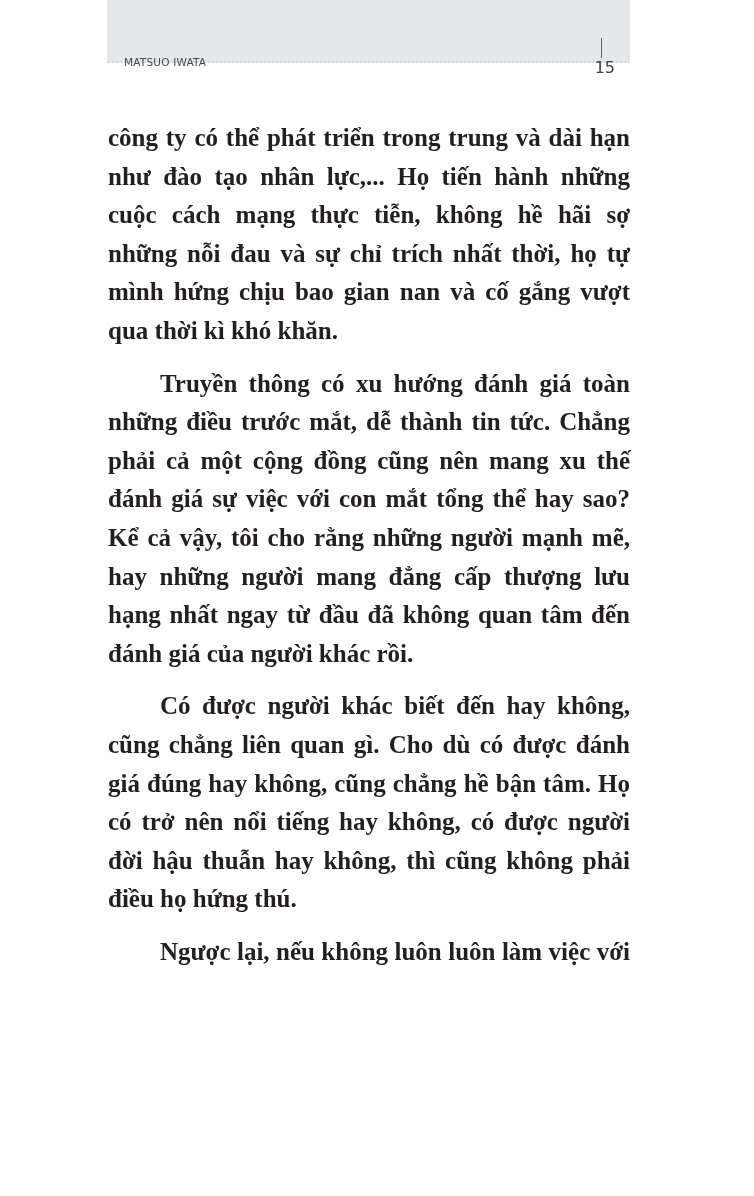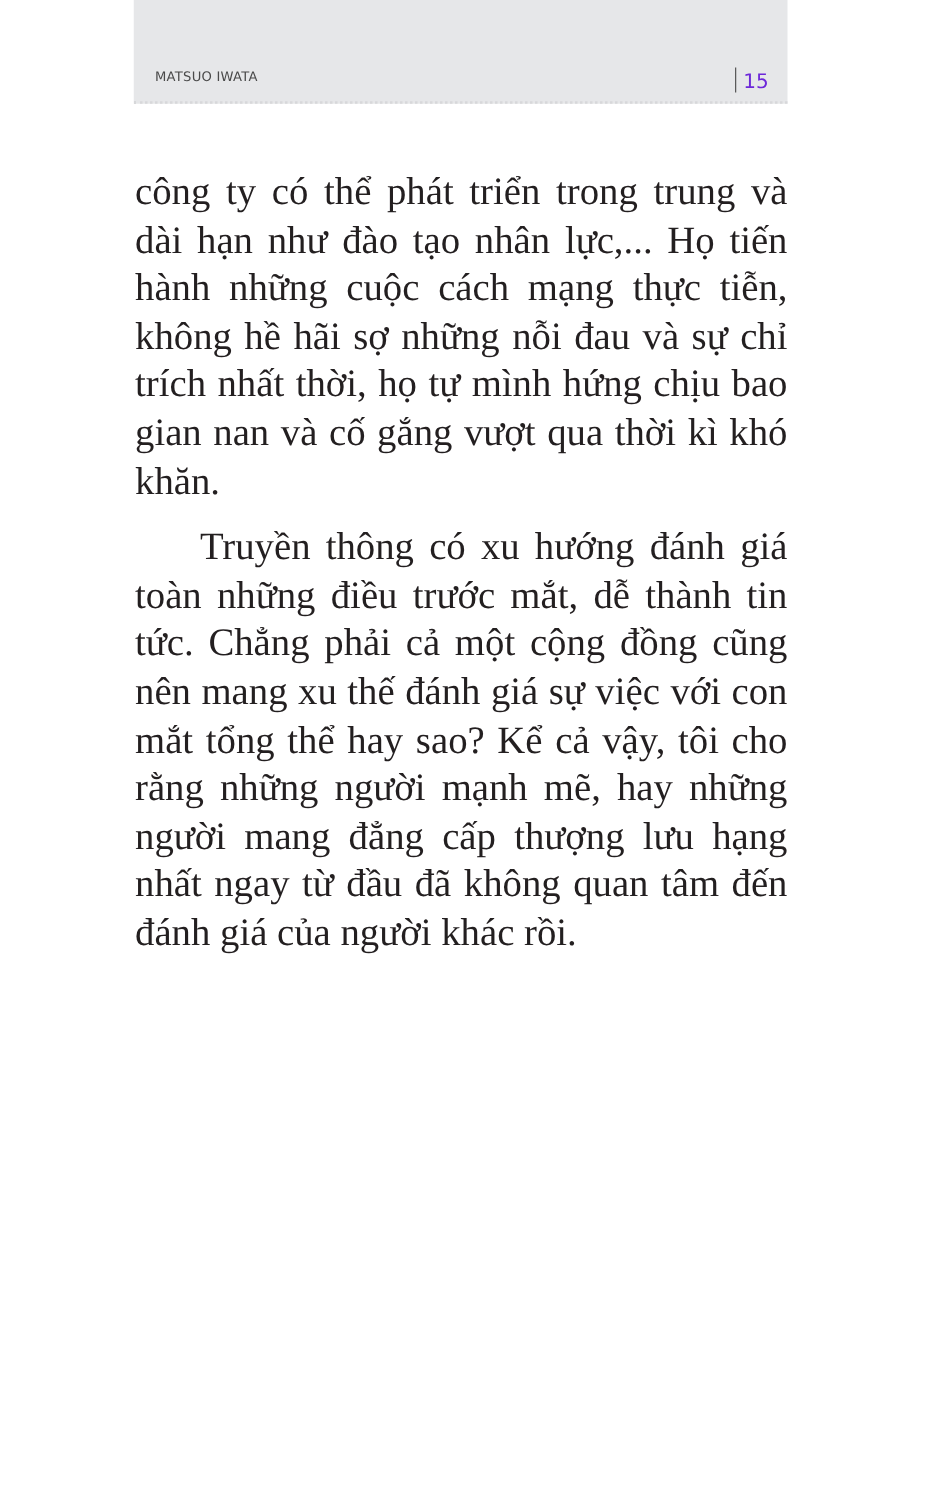--- a/index.html
+++ b/index.html
@@ -11,61 +11,63 @@
     width: 754px;
     height: 1196px;
     position: relative;
     overflow: hidden;
   }
   .running-header {
     position: absolute;
     left: 107px;
     top: 0;
     width: 523px;
-    height: 83px;
+    height: 63px;
     background: #e6e7e9;
     border-bottom: 2px dotted #d7d8da;
     box-sizing: border-box;
   }
   .author {
     position: absolute;
     left: 17px;
     top: 56px;
     font-family: "DejaVu Sans", sans-serif;
     font-size: 10.5px;
     letter-spacing: 0.2px;
     color: #4a4a4a;
   }
   .page-num {
     position: absolute;
     right: 15px;
-    top: 54px;
+    top: 38px;
     font-family: "DejaVu Sans", sans-serif;
     font-size: 16px;
-    color: #6d28d9;
+    color: #404040;
     display: flex;
     align-items: center;
+    flex-direction: column;
   }
   .page-num .bar {
     display: inline-block;
     width: 1px;
     height: 20px;
     background: #5a5a5a;
     margin-right: 6px;
   }
   .content {
     position: absolute;
     left: 108px;
-    top: 134px;
+    top: 119px;
     width: 522px;
     font-family: "Liberation Serif", serif;
-    font-size: 31px;
+    font-size: 25px;
     line-height: 38.6px;
     color: #231f20;
     text-align: justify;
+    font-weight: bold;
   }
   .content p {
     margin: 0 0 14px 0;
     text-indent: 0;
   }
   .content p.indent {
     text-indent: 52px;
   }
 </style>
 </head>
@@ -75,13 +77,15 @@
   <span class="author">MATSUO IWATA</span>
   <span class="page-num">
     <span class="bar"></span>
     <span>15</span>
   </span>
 </div>
 
 <div class="content">
   <p>công ty có thể phát triển trong trung và dài hạn như đào tạo nhân lực,... Họ tiến hành những cuộc cách mạng thực tiễn, không hề hãi sợ những nỗi đau và sự chỉ trích nhất thời, họ tự mình hứng chịu bao gian nan và cố gắng vượt qua thời kì khó khăn.</p>
   <p class="indent">Truyền thông có xu hướng đánh giá toàn những điều trước mắt, dễ thành tin tức. Chẳng phải cả một cộng đồng cũng nên mang xu thế đánh giá sự việc với con mắt tổng thể hay sao? Kể cả vậy, tôi cho rằng những người mạnh mẽ, hay những người mang đẳng cấp thượng lưu hạng nhất ngay từ đầu đã không quan tâm đến đánh giá của người khác rồi.</p>
+  <p class="indent">Có được người khác biết đến hay không, cũng chẳng liên quan gì. Cho dù có được đánh giá đúng hay không, cũng chẳng hề bận tâm. Họ có trở nên nổi tiếng hay không, có được người đời hậu thuẫn hay không, thì cũng không phải điều họ hứng thú.</p>
+  <p class="indent" style="text-align-last: justify;">Ngược lại, nếu không luôn luôn làm việc với</p>
 </div>
 
 </body></html>

